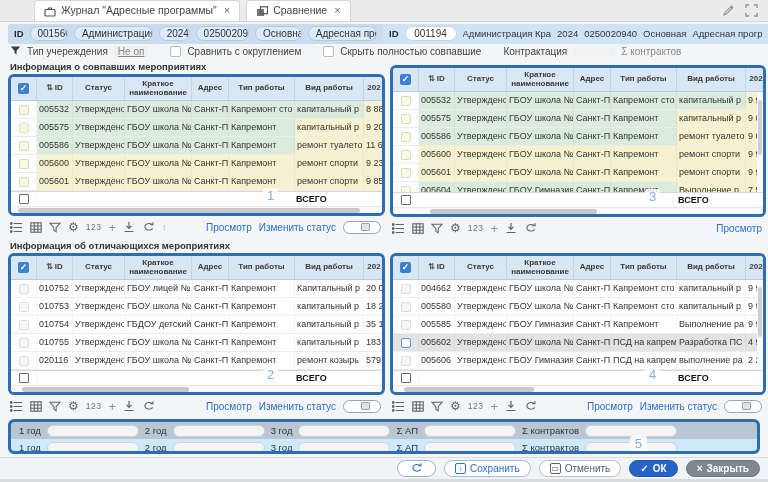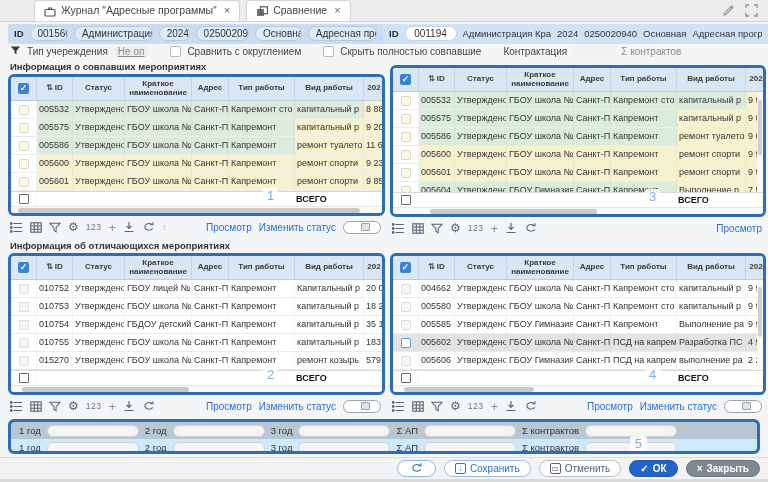--- a/index.html
+++ b/index.html
@@ -365,21 +365,21 @@
               <div class="td col-short_name c-w">ГБОУ школа №</div>
               <div class="td col-address c-w">Санкт-Пет</div>
               <div class="td col-work_type c-w">Капремонт</div>
               <div class="td col-work_kind c-w">капитальный р</div>
               <div class="td col-year c-w">183,</div>
             </div>
             <div class="tr">
               <div class="td cbcol c-w">
                 <span class="rcheck"></span>
               </div>
-              <div class="td col-id c-w">015270</div>
+              <div class="td col-id c-w">020116</div>
               <div class="td col-status c-w">Утверждено</div>
               <div class="td col-short_name c-w">ГБОУ школа №</div>
               <div class="td col-address c-w">Санкт-Пет</div>
               <div class="td col-work_type c-w">Капремонт</div>
               <div class="td col-work_kind c-w">ремонт козырь</div>
               <div class="td col-year c-w">579,</div>
             </div>
           </div>
           <div class="tfoot">
             <div class="td cbcol c-w">

